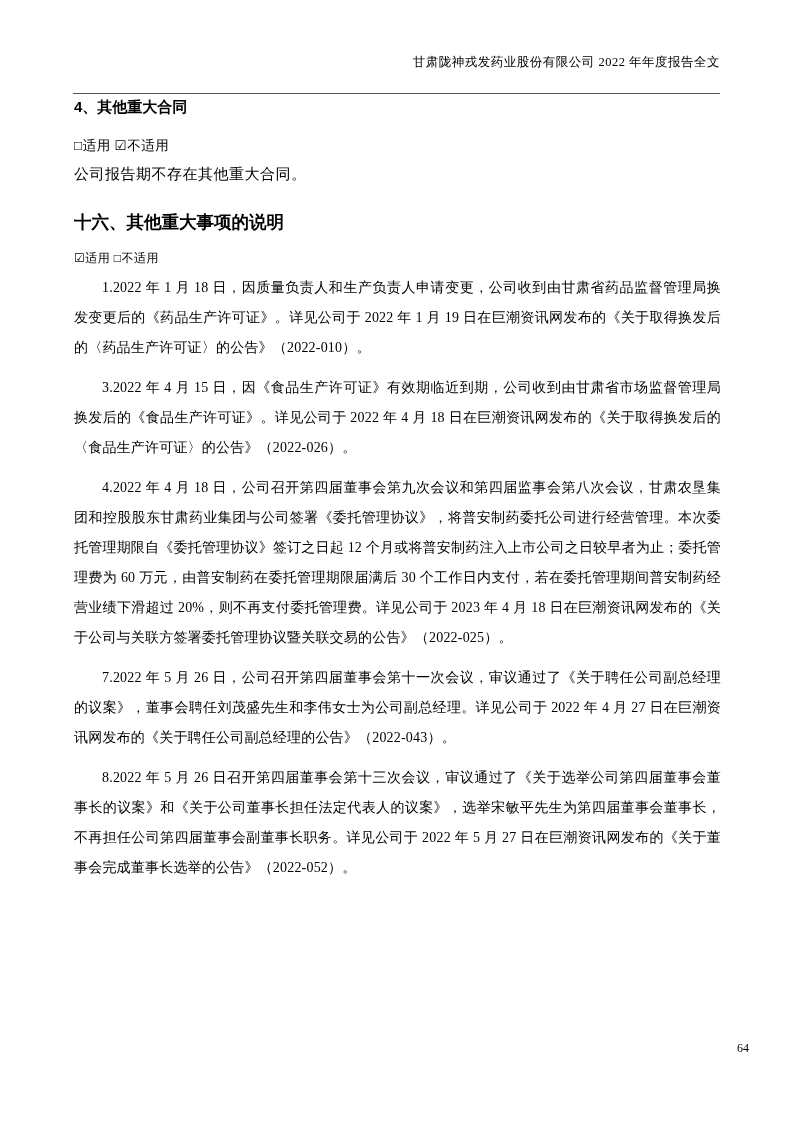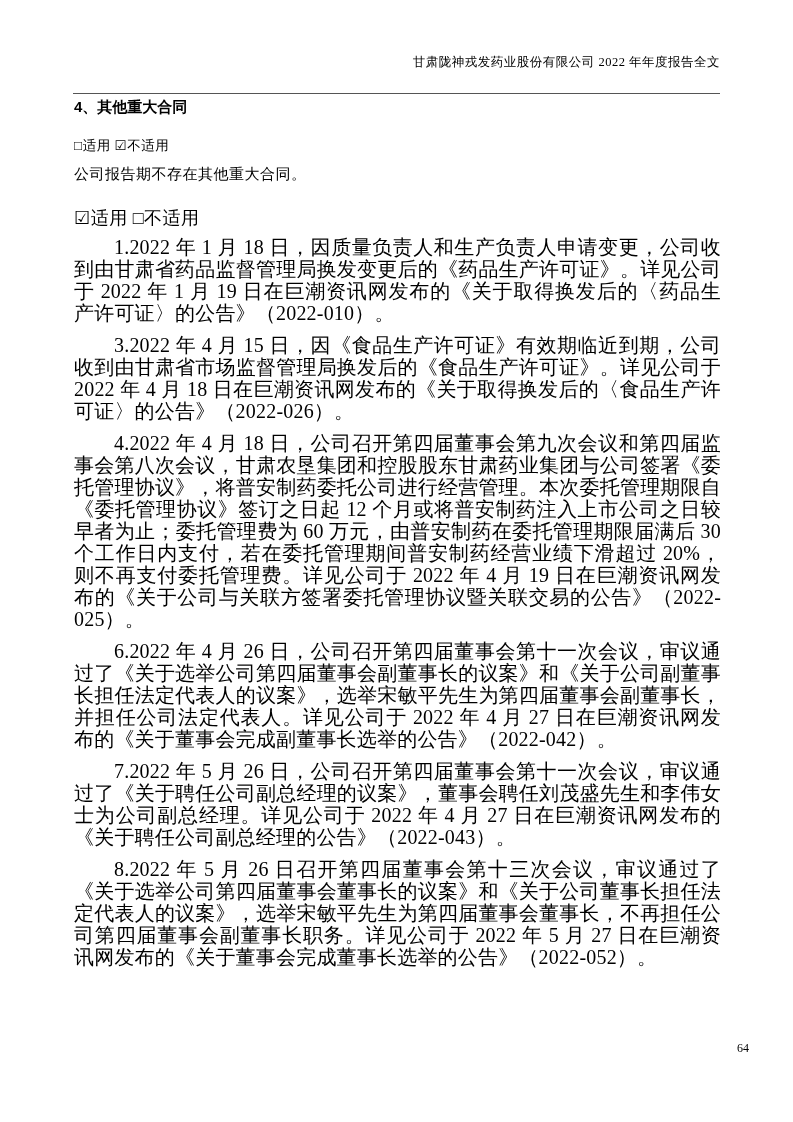--- a/index.html
+++ b/index.html
@@ -51,30 +51,30 @@
     margin-top: 10px;
     letter-spacing: 0.5px;
   }
   .h-big {
     font-family: "Liberation Sans", sans-serif;
     font-weight: bold;
     font-size: 17.5px;
     margin: 26px 0 0 0;
   }
   .applicability-2 {
-    font-size: 18px;
-    margin-top: 22px;
+    font-size: 12px;
+    margin-top: 16px;
     letter-spacing: 0.5px;
   }
   .paras {
     margin-top: 6px;
   }
   .paras p {
-    font-size: 20px;
-    line-height: 22px;
+    font-size: 14px;
+    line-height: 30px;
     text-indent: 2em;
     text-align: justify;
     margin: 0 0 10px 0;
     letter-spacing: 0.2px;
   }
   .page-number {
     position: absolute;
     right: 44px;
     bottom: 66px;
     font-size: 12px;
@@ -88,28 +88,28 @@
   <div class="doc-header">甘肃陇神戎发药业股份有限公司 2022 年年度报告全文</div>
 
   <div class="content">
 
     <div class="h-small">4、其他重大合同</div>
 
     <div class="applicability">□适用 ☑不适用</div>
 
     <div class="plain-line">公司报告期不存在其他重大合同。</div>
 
+    <div class="h-big">十六、其他重大事项的说明</div>
 
     <div class="applicability-2">☑适用 □不适用</div>
 
     <div class="paras">
       <p>1.2022 年 1 月 18 日，因质量负责人和生产负责人申请变更，公司收到由甘肃省药品监督管理局换发变更后的《药品生产许可证》。详见公司于 2022 年 1 月 19 日在巨潮资讯网发布的《关于取得换发后的〈药品生产许可证〉的公告》（2022-010）。</p>
       <p>3.2022 年 4 月 15 日，因《食品生产许可证》有效期临近到期，公司收到由甘肃省市场监督管理局换发后的《食品生产许可证》。详见公司于 2022 年 4 月 18 日在巨潮资讯网发布的《关于取得换发后的〈食品生产许可证〉的公告》（2022-026）。</p>
-      <p>4.2022 年 4 月 18 日，公司召开第四届董事会第九次会议和第四届监事会第八次会议，甘肃农垦集团和控股股东甘肃药业集团与公司签署《委托管理协议》，将普安制药委托公司进行经营管理。本次委托管理期限自《委托管理协议》签订之日起 12 个月或将普安制药注入上市公司之日较早者为止；委托管理费为 60 万元，由普安制药在委托管理期限届满后 30 个工作日内支付，若在委托管理期间普安制药经营业绩下滑超过 20%，则不再支付委托管理费。详见公司于 2022 年 4 月 19 日在巨潮资讯网发布的《关于公司与关联方签署委托管理协议暨关联交易的公告》（2022-025）。</p>
-      <p>6.2022 年 4 月 26 日，公司召开第四届董事会第十一次会议，审议通过了《关于选举公司第四届董事会副董事长的议案》和《关于公司副董事长担任法定代表人的议案》，选举宋敏平先生为第四届董事会副董事长，并担任公司法定代表人。详见公司于 2022 年 4 月 27 日在巨潮资讯网发布的《关于董事会完成副董事长选举的公告》（2022-042）。</p>
+      <p>4.2022 年 4 月 18 日，公司召开第四届董事会第九次会议和第四届监事会第八次会议，甘肃农垦集团和控股股东甘肃药业集团与公司签署《委托管理协议》，将普安制药委托公司进行经营管理。本次委托管理期限自《委托管理协议》签订之日起 12 个月或将普安制药注入上市公司之日较早者为止；委托管理费为 60 万元，由普安制药在委托管理期限届满后 30 个工作日内支付，若在委托管理期间普安制药经营业绩下滑超过 20%，则不再支付委托管理费。详见公司于 2023 年 4 月 18 日在巨潮资讯网发布的《关于公司与关联方签署委托管理协议暨关联交易的公告》（2022-025）。</p>
       <p>7.2022 年 5 月 26 日，公司召开第四届董事会第十一次会议，审议通过了《关于聘任公司副总经理的议案》，董事会聘任刘茂盛先生和李伟女士为公司副总经理。详见公司于 2022 年 4 月 27 日在巨潮资讯网发布的《关于聘任公司副总经理的公告》（2022-043）。</p>
       <p>8.2022 年 5 月 26 日召开第四届董事会第十三次会议，审议通过了《关于选举公司第四届董事会董事长的议案》和《关于公司董事长担任法定代表人的议案》，选举宋敏平先生为第四届董事会董事长，不再担任公司第四届董事会副董事长职务。详见公司于 2022 年 5 月 27 日在巨潮资讯网发布的《关于董事会完成董事长选举的公告》（2022-052）。</p>
     </div>
 
   </div>
 
   <div class="page-number">64</div>
 
 </div>
 

